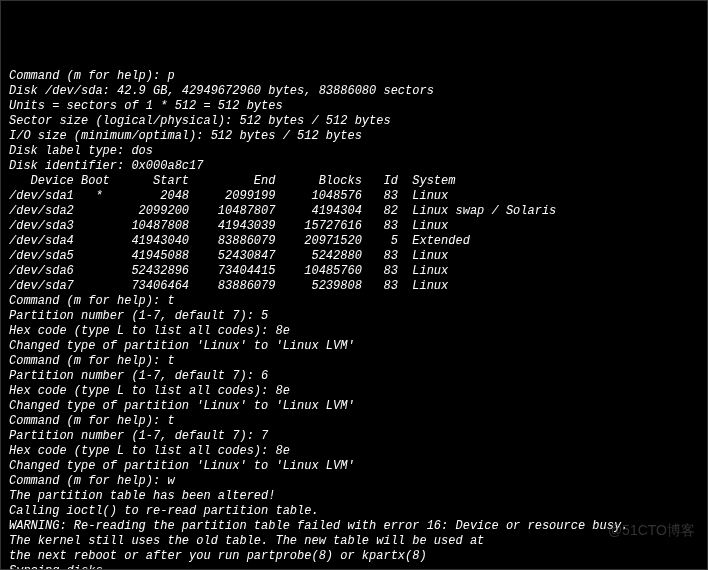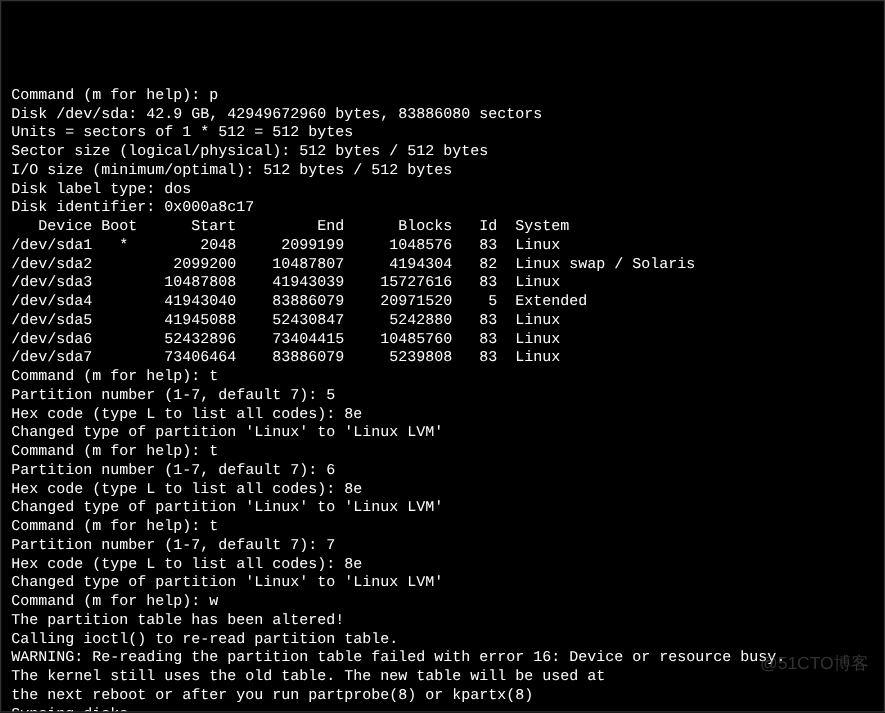--- a/index.html
+++ b/index.html
@@ -10,21 +10,21 @@
     font-family: "Consolas", "Courier New", monospace;
     font-size: 12px;
     line-height: 1.25;
     width: 708px;
     height: 570px;
     box-sizing: border-box;
     white-space: pre;
     position: relative;
     border: 1px solid #333;
   }
-  .line { white-space: pre; }
+  .line { white-space: pre; font-style: italic; }
   .watermark {
     position: absolute;
     right: 12px;
     bottom: 30px;
     color: #555;
     font-family: sans-serif;
     font-size: 14px;
     opacity: 0.6;
     pointer-events: none;
   }

